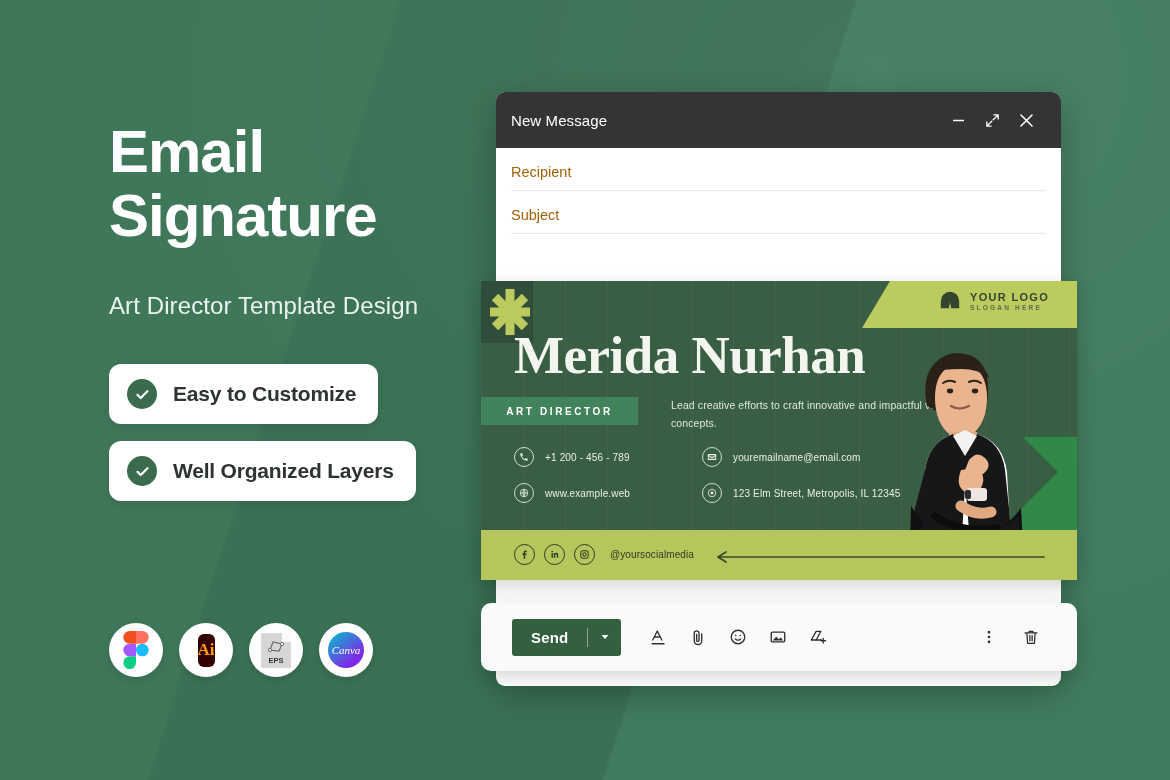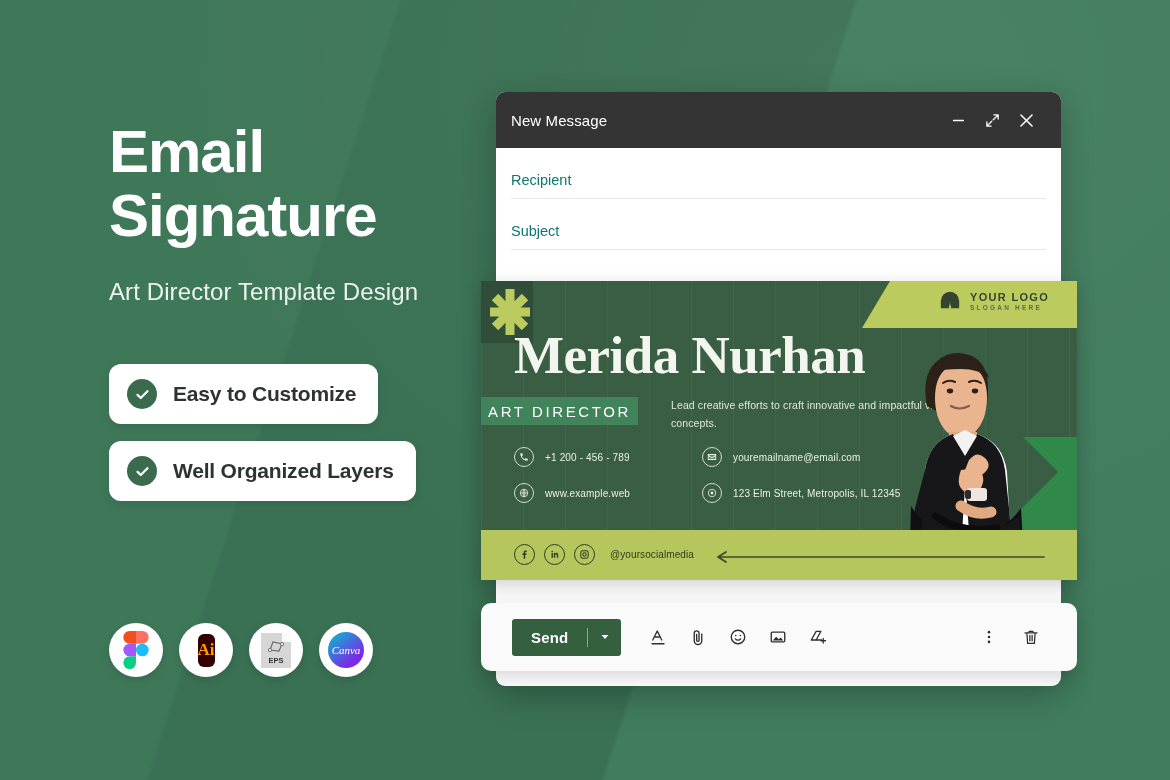--- a/index.html
+++ b/index.html
@@ -25,21 +25,21 @@
   }
 
   
   #left-col { position:absolute; left:109px; top:120px; width:420px; }
   .headline {
     color:#ffffff; font-weight:bold; font-size:60px;
     letter-spacing:-1px; line-height:1.07;
   }
   .headline.l2 { margin-top:0; }
   .subhead {
-    color:#eaf3ee; font-size:24px; margin-top:30px; letter-spacing:.1px;
+    color:#eaf3ee; font-size:24px; margin-top:44px; letter-spacing:.1px;
   }
 
   #features { position:absolute; left:109px; top:364px; }
   .feature-card {
     background:#ffffff; border-radius:12px;
     height:60px; display:flex; align-items:center;
     padding:0 22px 0 18px; margin-bottom:17px;
     box-shadow:0 3px 10px rgba(0,0,0,.10);
     width:max-content;
   }
@@ -72,23 +72,23 @@
   #compose-titlebar {
     height:56px; background:#343434;
     display:flex; align-items:center; padding:0 18px 0 15px;
   }
   #compose-title { color:#fff; font-size:15px; flex:1; letter-spacing:.1px; }
   .win-btn {
     width:34px; height:34px; display:flex; align-items:center; justify-content:center;
     cursor:pointer; color:#fff;
   }
   .field {
-    margin:8px 15px; padding:16px 0 10px 0;
+    margin:0 15px; padding:16px 0 10px 0;
     border-bottom:1px solid #e8e8e8;
-    color:#0f766e; font-size:14.5px;
+    color:#a16207; font-size:14.5px;
   }
 
   
   #signature-banner {
     position:absolute; left:481px; top:281px; width:596px; height:299px;
     background:#3a5e43; overflow:hidden;
     box-shadow:0 6px 18px rgba(0,0,0,.18);
   }
   #banner-grid {
     position:absolute; inset:0;
@@ -114,21 +114,21 @@
 
   #banner-name {
     position:absolute; left:33px; top:44px;
     color:#f2f6ef; font-family:"Liberation Serif", serif;
     font-size:53px; font-weight:bold; letter-spacing:-.5px;
   }
   #role-badge {
     position:absolute; left:0; top:116px; width:157px; height:28px;
     background:#41835a; display:flex; align-items:center; justify-content:center;
   }
-  #role-label { color:#ffffff; font-size:15px; font-weight:normal; letter-spacing:2.6px; }
+  #role-label { color:#ffffff; font-size:10px; font-weight:bold; letter-spacing:2.6px; }
   #tagline {
     position:absolute; left:190px; top:115px; width:300px;
     color:#dde8da; font-size:10.5px; line-height:1.72; letter-spacing:.1px;
   }
 
   #contact-grid {
     position:absolute; left:33px; top:166px;
     display:grid; grid-template-columns:188px 1fr; row-gap:16px;
   }
   .contact-item { display:flex; align-items:center; gap:11px; }

